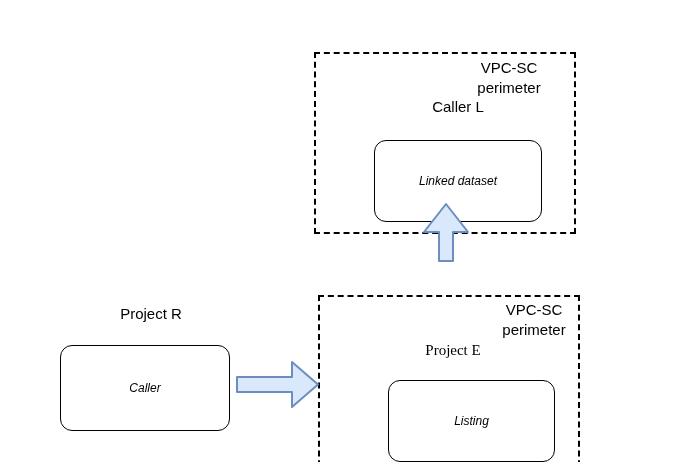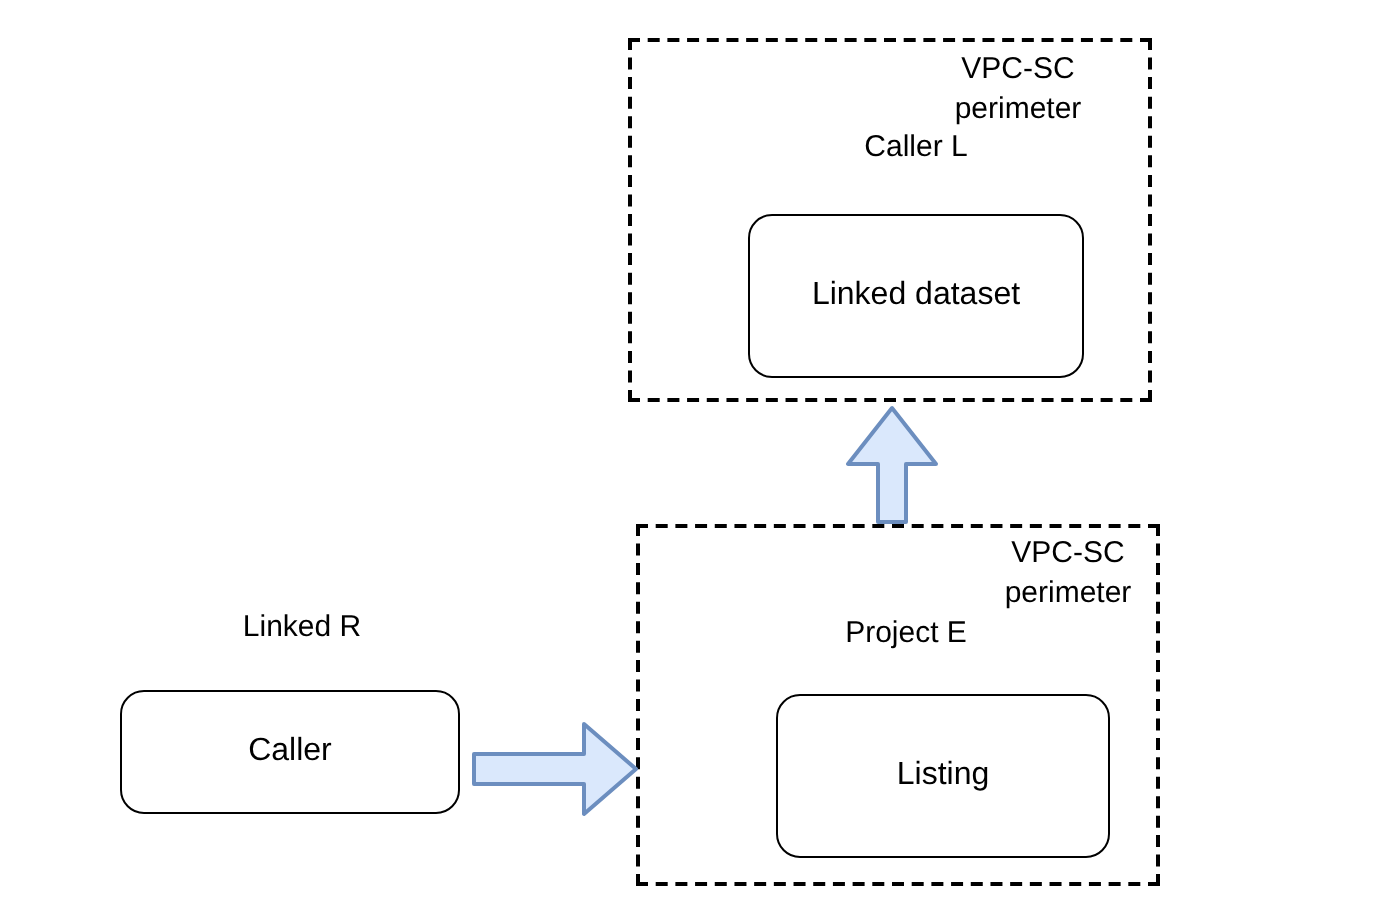--- a/index.html
+++ b/index.html
@@ -14,50 +14,52 @@
     background: #ffffff;
     font-family: "Liberation Sans", sans-serif;
     color: #000000;
     overflow: hidden;
   }
   .perimeter {
     position: absolute;
     border: 2px dashed #000000;
     box-sizing: border-box;
     background: transparent;
+    margin-top: 33px;
   }
   .perimeter-top    { left: 314px; top: 19px;  width: 262px; height: 182px; }
   .perimeter-bottom { left: 318px; top: 262px; width: 262px; height: 181px; }
   .label {
     position: absolute;
     font-size: 15px;
     line-height: 20px;
     text-align: center;
     white-space: pre-line;
   }
   .perimeter-top .perimeter-label    { left: 128px; top: 4px; width: 130px; }
   .perimeter-bottom .perimeter-label { left: 149px; top: 3px; width: 130px; }
   .perimeter-top .project-label      { left: 77px;  top: 43px; width: 130px; }
-  .perimeter-bottom .project-label   { left: 68px;  top: 43px; width: 130px; }
+  .perimeter-bottom .project-label   { left: 68px;  top: 43px; width: 130px; font-family: Liberation Serif, serif; }
   .project-r-label { left: 86px; top: 304px; width: 130px; }
   .node {
     position: absolute;
     border: 1.5px solid #000000;
     border-radius: 12px;
     box-sizing: border-box;
     background: #ffffff;
     display: flex;
     align-items: center;
     justify-content: center;
-    font-size: 16px;
+    font-size: 12px;
     text-align: center;
+    font-style: italic;
   }
   .node-linked-dataset { left: 58px; top: 86px; width: 168px; height: 82px; }
   .node-listing        { left: 68px; top: 83px; width: 167px; height: 82px; }
-  .node-caller         { left: 60px; top: 345px; width: 170px; height: 62px; }
+  .node-caller         { left: 60px; top: 345px; width: 170px; height: 86px; }
   .arrow-svg { position: absolute; overflow: visible; }
   #arrow-right { left: 236px; top: 361px; }
   #arrow-up    { left: 423px; top: 203px; }
 </style>
 </head>
 <body>
 
 <div id="canvas">
 
   <div class="perimeter perimeter-top">
@@ -71,21 +73,21 @@
 
   <div class="perimeter perimeter-bottom">
     <div class="label perimeter-label">VPC-SC
 perimeter</div>
     <div class="label project-label">Project E</div>
     <div class="node node-listing">
       <span>Listing</span>
     </div>
   </div>
 
-  <div class="label project-r-label">Linked R</div>
+  <div class="label project-r-label">Project R</div>
   <div class="node node-caller">
     <span>Caller</span>
   </div>
 
   <svg id="arrow-right" class="arrow-svg" width="84" height="48" viewBox="0 0 84 48">
     <polygon points="1,16 56,16 56,1 82,23.5 56,46 56,31 1,31" stroke-width="2" stroke-linejoin="round" fill="#dae8fc" stroke="#6c8ebf"></polygon>
   </svg>
 
   <svg id="arrow-up" class="arrow-svg" width="48" height="60" viewBox="0 0 48 60">
     <polygon points="23,1 1,29 16,29 16,58 30,58 30,29 45,29" stroke-width="2" stroke-linejoin="round" fill="#dae8fc" stroke="#6c8ebf"></polygon>

